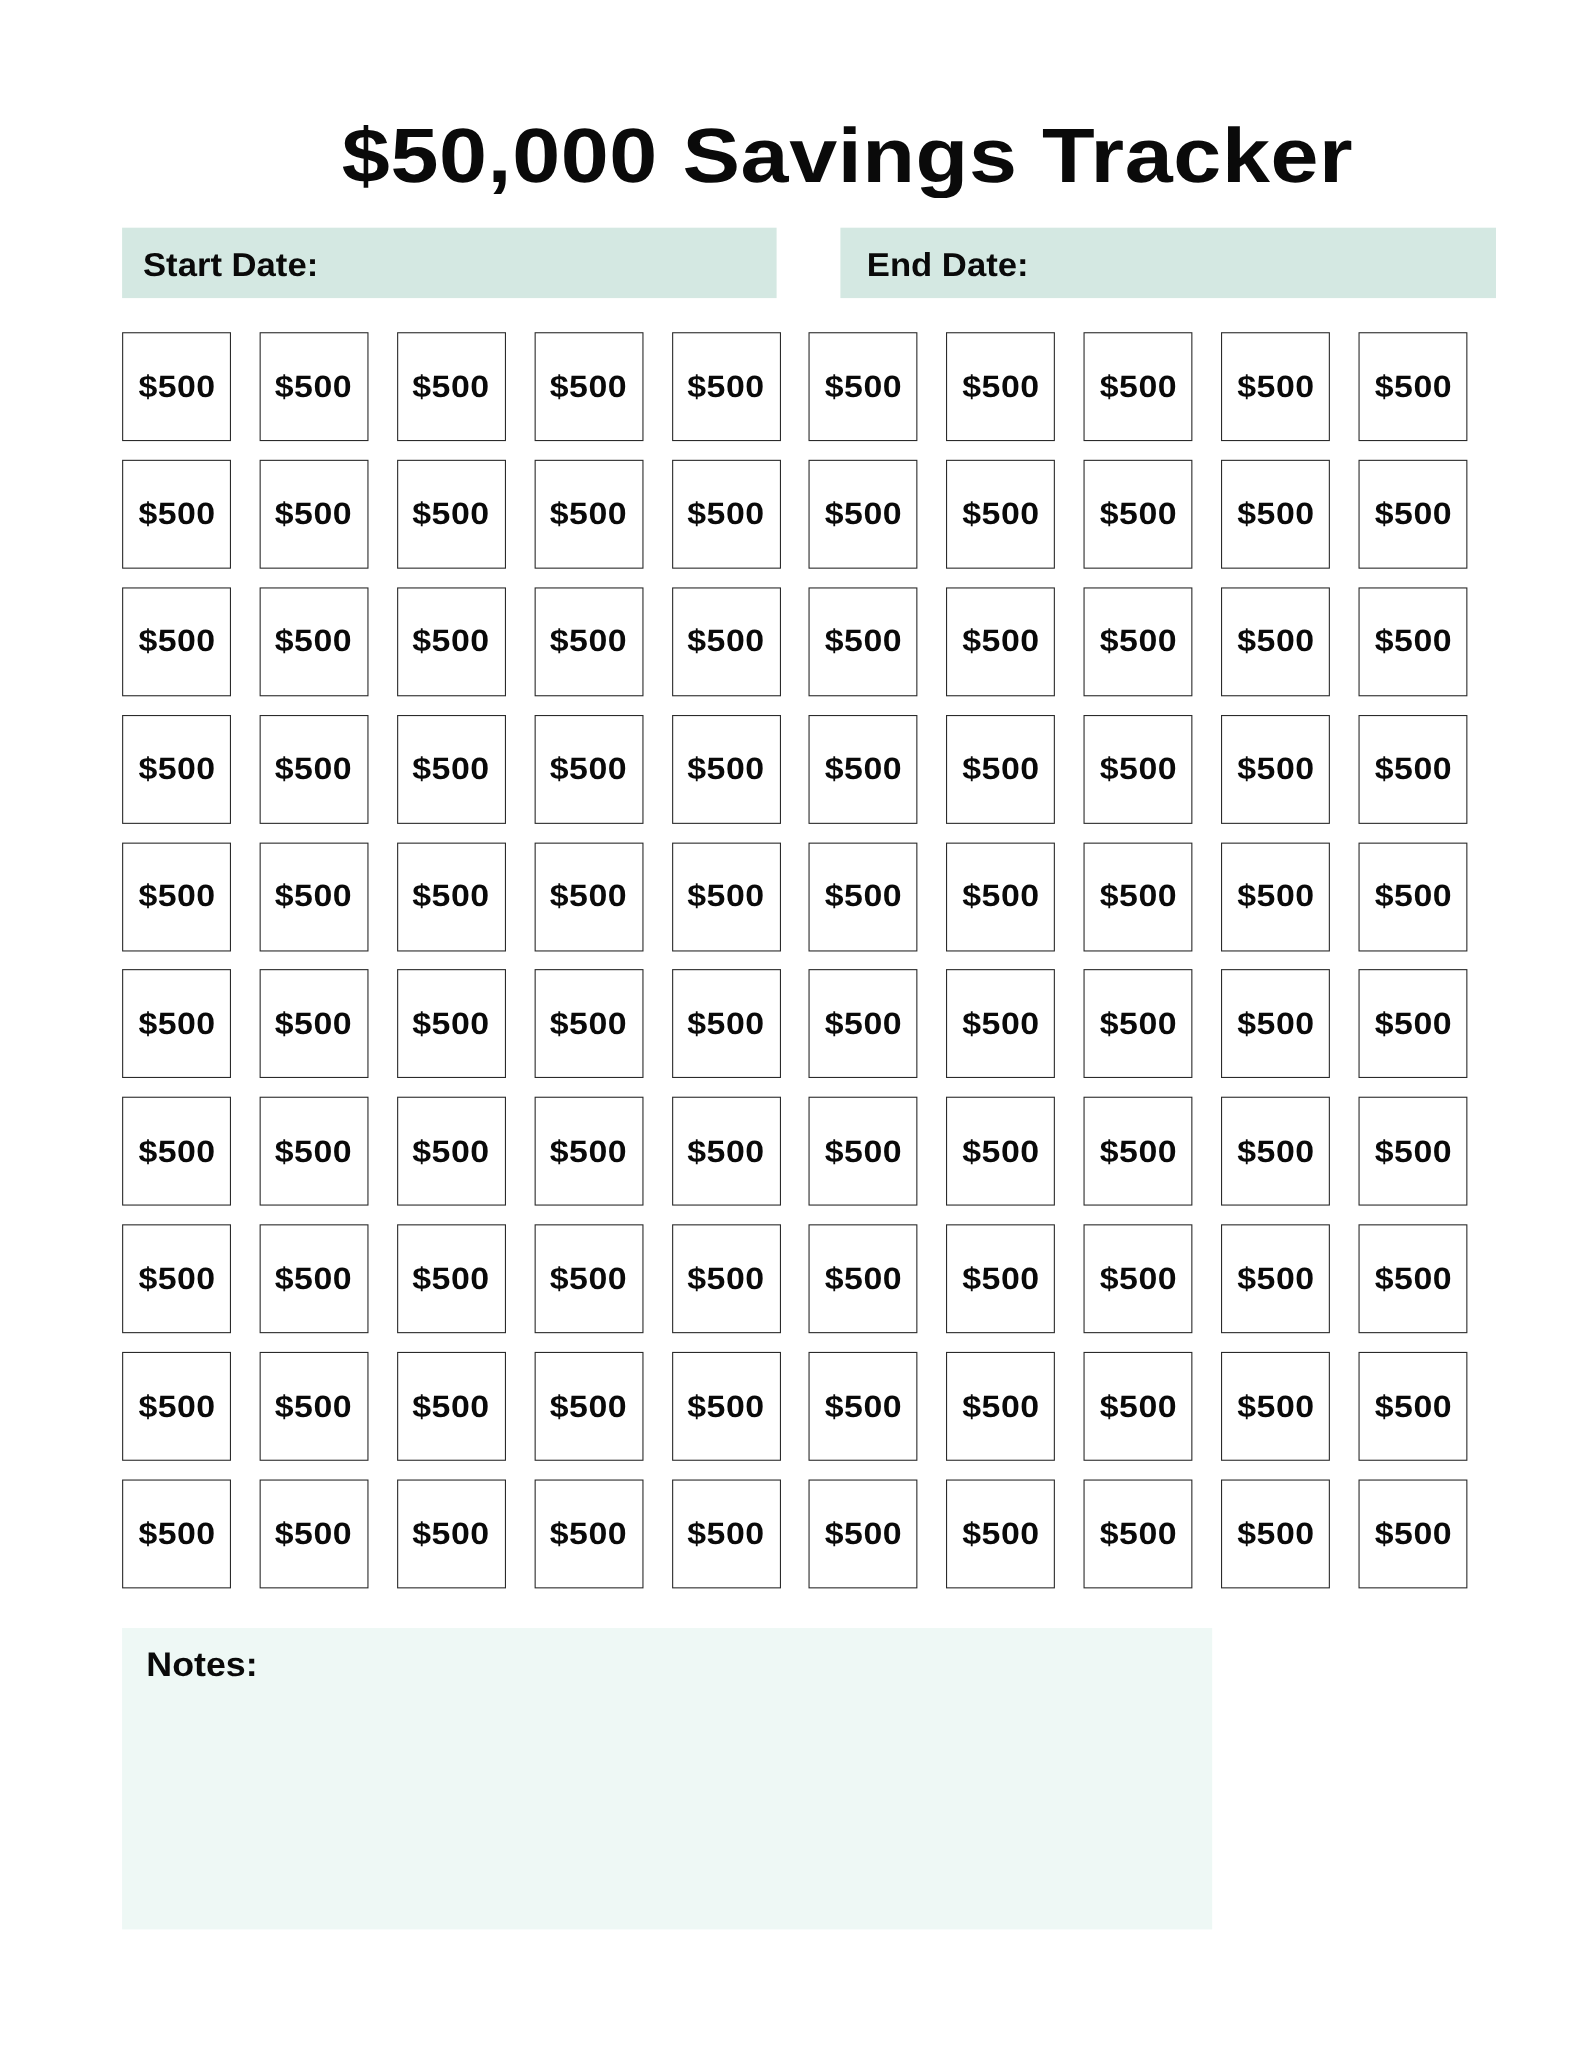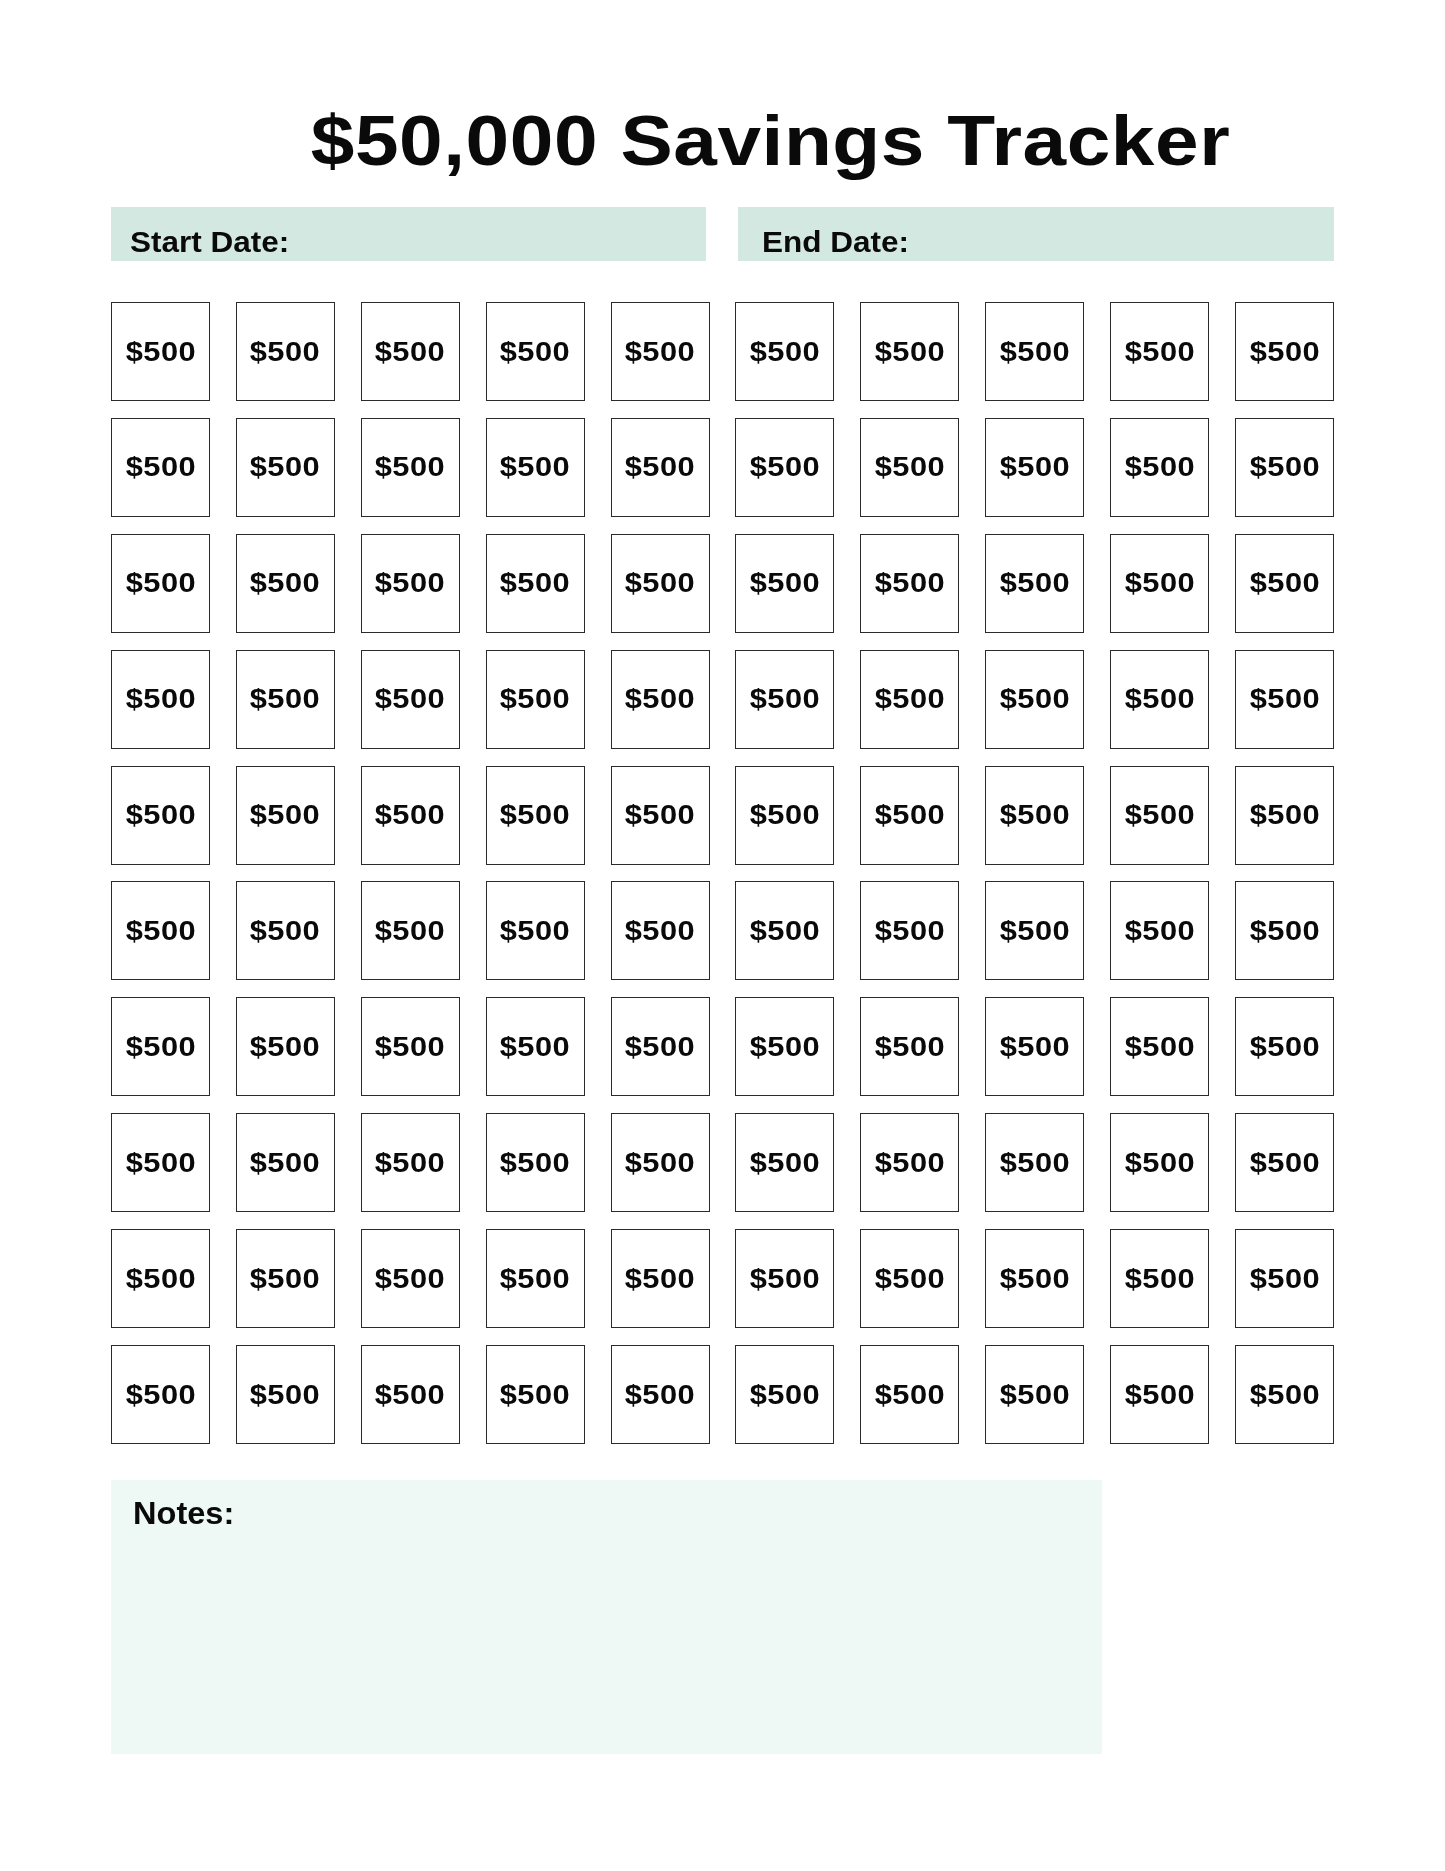--- a/index.html
+++ b/index.html
@@ -29,26 +29,26 @@
       padding-left: 48px;
     }
     .page-title .t {
       display: inline-block;
       transform: scaleX(1.12);
       transform-origin: center;
     }
     .date-box {
       position: absolute;
       top: 207px;
-      height: 54px;
+      height: 64px;
       background: #d4e8e2;
       box-sizing: border-box;
     }
     .date-box.start { left: 111px; width: 595px; }
-    .date-box.end { left: 738px; width: 596px; }
+    .date-box.end { left: 764px; width: 596px; }
     .date-label {
       position: absolute;
       left: 19px;
       top: 0;
       line-height: 70px;
       font-size: 30px;
       font-weight: 700;
       white-space: nowrap;
       transform: scaleX(1.05);
       transform-origin: left center;

